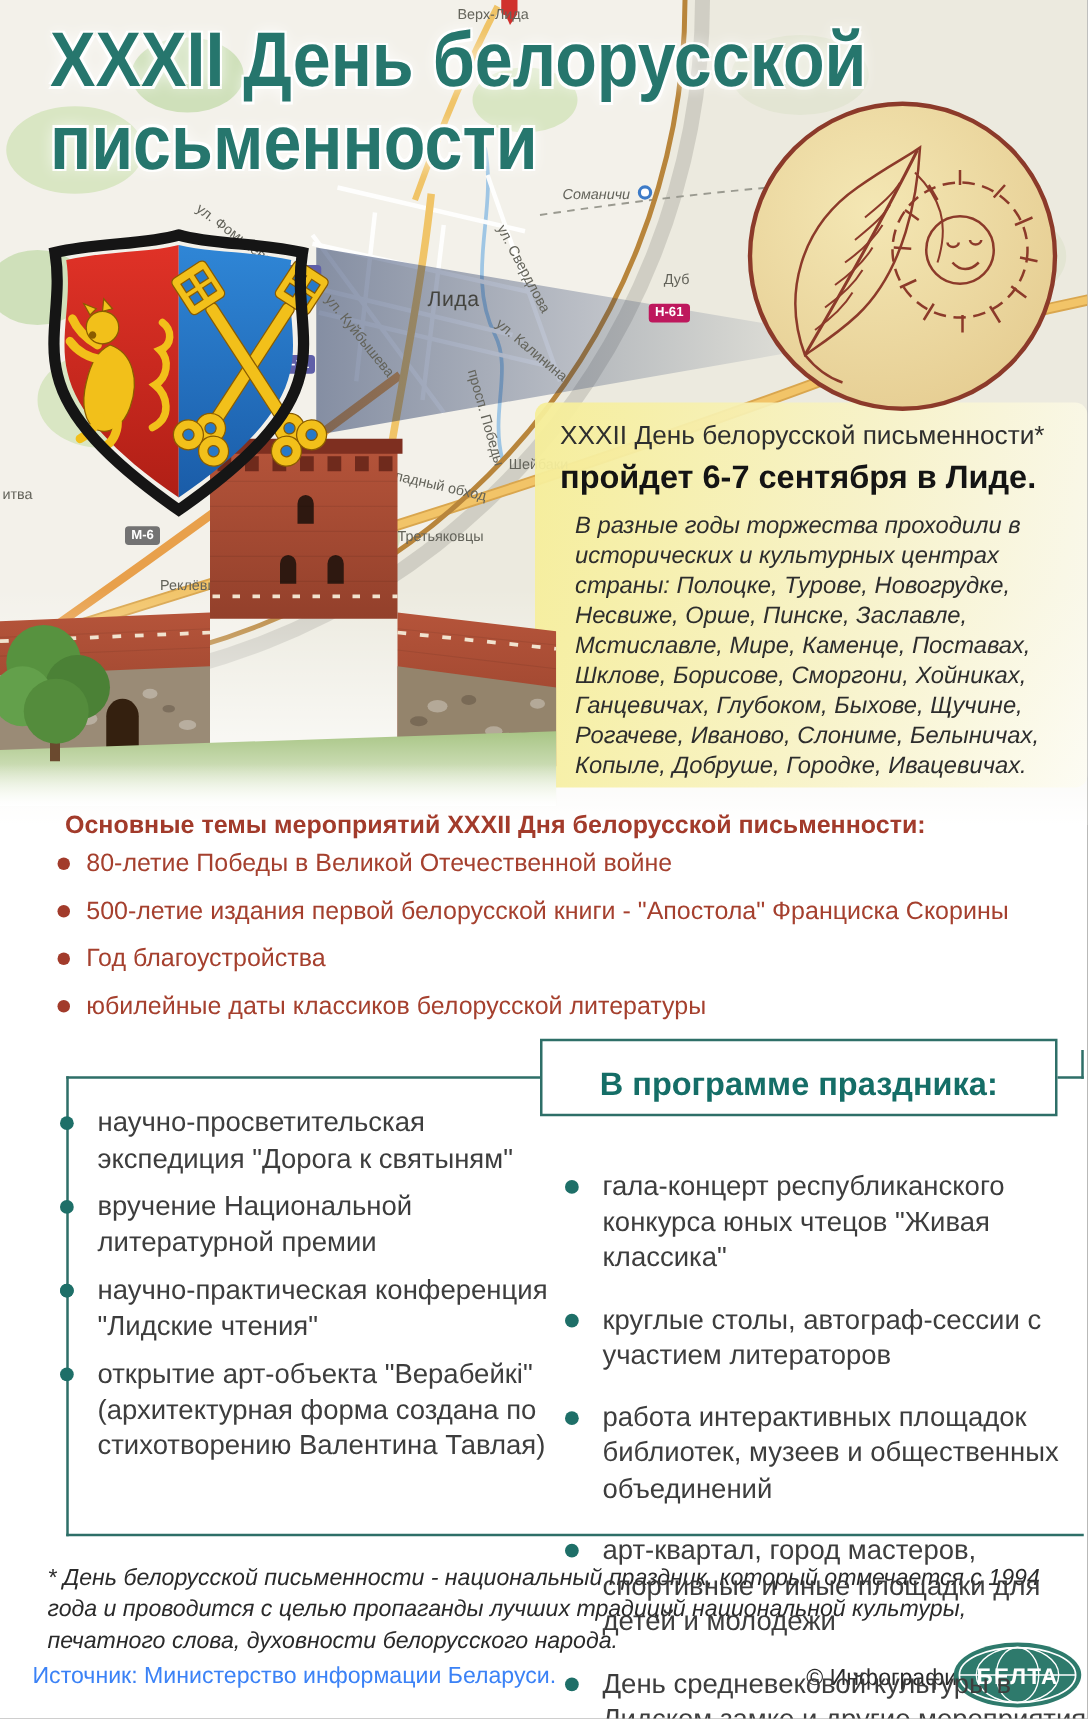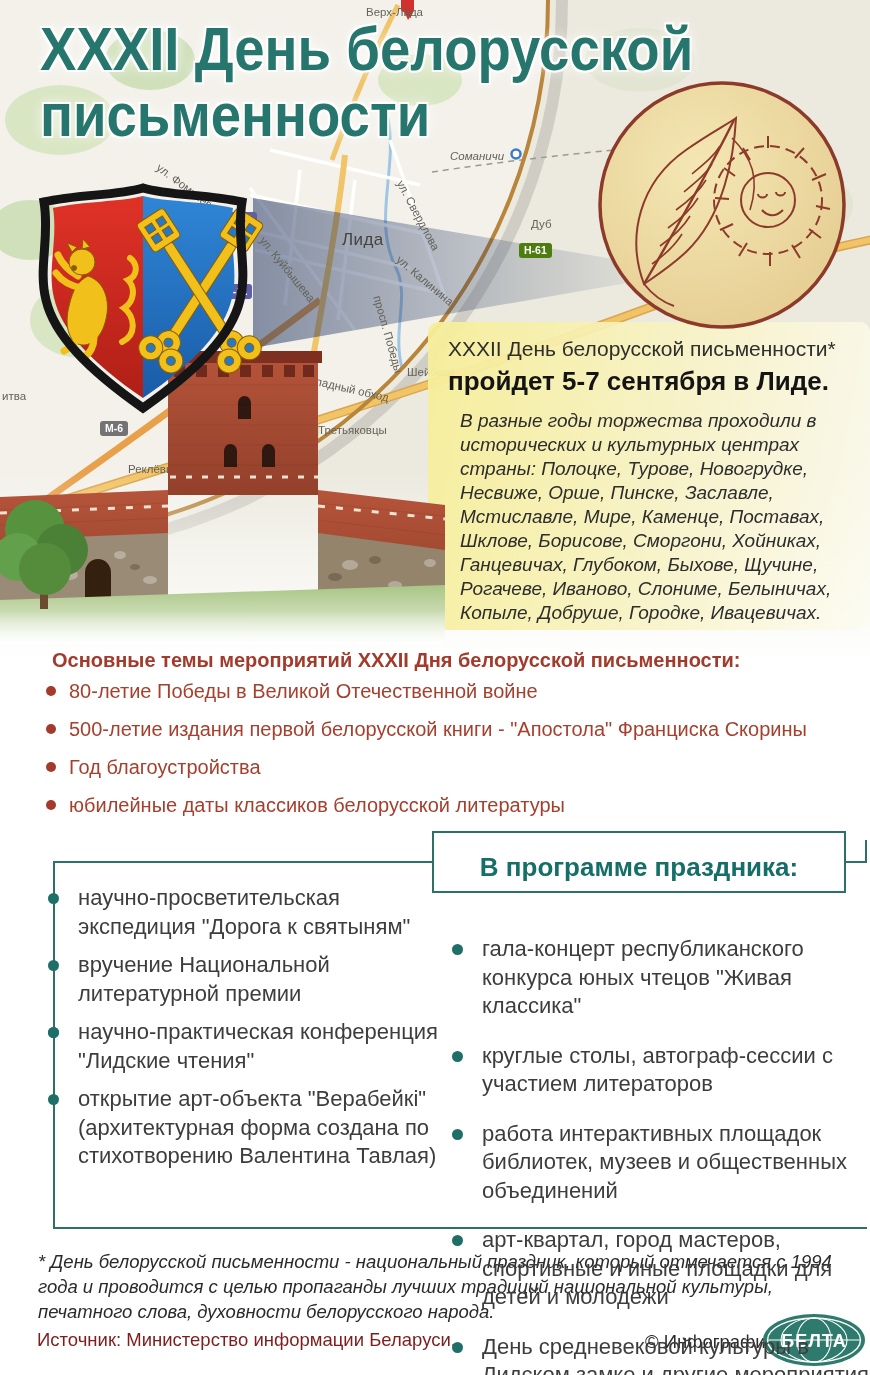--- a/index.html
+++ b/index.html
@@ -54,21 +54,21 @@
   .prog-left li{padding-left:34px;}
   .prog-right{left:446px;top:914px;width:424px;}
   .prog-right li{padding-left:36px;margin-top:21px;}
   .dot-teal{position:absolute;top:9px;width:11px;height:11px;border-radius:50%;background:#1e6f68;}
   .prog-left .dot-teal{left:4px;}
   .prog-right .dot-teal{left:6px;}
 
   
   .footnote{position:absolute;left:38px;top:1249px;width:816px;font-size:18.5px;font-style:italic;
             color:#2a2a2a;line-height:25px;}
-  .footer-source{position:absolute;left:37px;top:1329px;font-size:18.5px;color:#7f1d1d;}
+  .footer-source{position:absolute;left:26px;top:1329px;font-size:18.5px;color:#3b82f6;}
   .footer-copyright{position:absolute;left:645px;top:1331px;font-size:18.5px;color:#2a2a2a;}
   #belta-svg{position:absolute;left:760px;top:1312px;}
 </style>
 </head>
 <body>
 
 <div id="page">
 
   <svg id="map-svg" width="870" height="660" viewBox="0 0 870 660">
     <defs>
@@ -134,21 +134,21 @@
   <span class="map-label" style="left:158px;top:160px;transform:rotate(37deg);">ул. Фомичёва</span>
   <span class="map-label" style="left:303px;top:372px;transform:rotate(13deg);">Западный обход</span>
   <span class="map-label" style="left:318px;top:424px;">Третьяковцы</span>
   <span class="map-label" style="left:128px;top:463px;">Реклёвцы</span>
   <span class="map-label" style="left:407px;top:366px;">Шейбаки</span>
   <span class="map-label" style="left:2px;top:390px;">итва</span>
   <span class="map-label" style="left:531px;top:218px;">Дуб</span>
   <span class="road-badge" style="left:100px;top:421px;background:#737373;">М-6</span>
   <span class="road-badge" style="left:224px;top:212px;background:#5f5fa8;">М-11</span>
   <span class="road-badge" style="left:219px;top:284px;background:#5f5fa8;">М-11</span>
-  <span class="road-badge" style="left:519px;top:243px;background:#4d7c0f;">Н-61</span>
+  <span class="road-badge" style="left:519px;top:243px;background:#be185d;">Н-61</span>
 
   <svg id="castle-svg" width="445" height="300" viewBox="0 0 445 300">
     <defs>
       <linearGradient id="brick" x1="0" y1="0" x2="0" y2="1">
         <stop offset="0" stop-color="#b5543a"></stop>
           <stop offset="1" stop-color="#93402b"></stop>
       </linearGradient>
       <linearGradient id="grass" x1="0" y1="0" x2="0" y2="1">
         <stop offset="0" stop-color="#a8c585"></stop>
           <stop offset="1" stop-color="#f2f6e8"></stop>
@@ -291,21 +291,21 @@
     </g>
   </svg>
 
   <h1 class="title" style="margin:0;">
     <span class="tline">XXXII День белорусской</span>
     <span class="tline">письменности</span>
   </h1>
 
   <div class="info-box">
     <p class="info-line1">XXXII День белорусской письменности*</p>
-    <p class="info-line2">пройдет 5-7 сентября в Лиде.</p>
+    <p class="info-line2">пройдет 6-7 сентября в Лиде.</p>
     <p class="info-para">В разные годы торжества проходили в исторических и культурных центрах страны: Полоцке, Турове, Новогрудке, Несвиже, Орше, Пинске, Заславле, Мстиславле, Мире, Каменце, Поставах, Шклове, Борисове, Сморгони, Хойниках, Ганцевичах, Глубоком, Быхове, Щучине, Рогачеве, Иваново, Слониме, Белыничах, Копыле, Добруше, Городке, Ивацевичах.</p>
   </div>
 
   <div class="themes-heading">Основные темы мероприятий XXXII Дня белорусской письменности:</div>
   <ul class="themes-list">
     <li><span class="dot-red"></span><span>80-летие Победы в Великой Отечественной войне</span></li>
     <li><span class="dot-red"></span><span>500-летие издания первой белорусской книги - "Апостола" Франциска Скорины</span></li>
     <li><span class="dot-red"></span><span>Год благоустройства</span></li>
     <li><span class="dot-red"></span><span>юбилейные даты классиков белорусской литературы</span></li>
   </ul>

